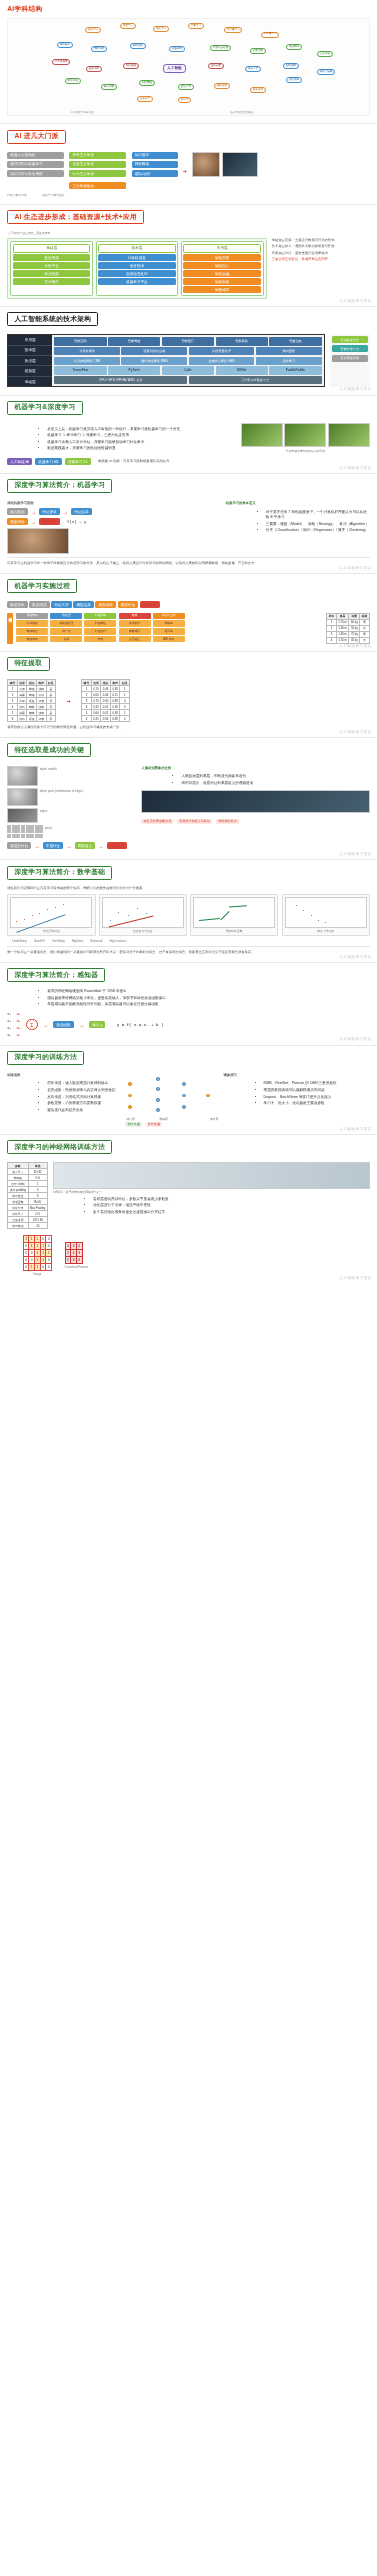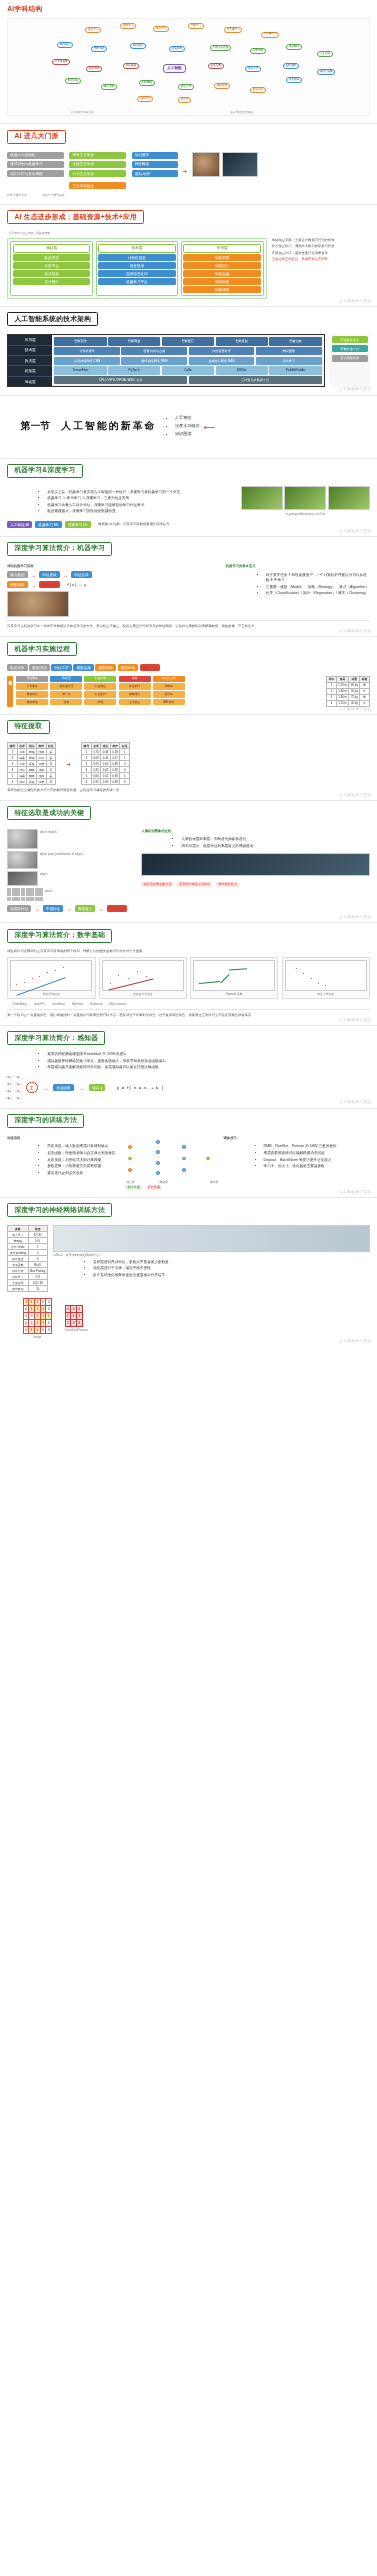--- a/index.html
+++ b/index.html
@@ -375,34 +375,20 @@
       </div>
       <div class="arch-right">
         <div class="chip">行业解决方案</div>
         <div class="chip teal">智能开放平台</div>
         <div class="chip gray">算力基础设施</div>
       </div>
     </div>
     <div class="wm">人工智能学习笔记</div>
   </div>
 
-  <div class="slide" style="padding:0;">
-    <div class="section">
-      <div class="num">第一节</div>
-      <div class="sname">人工智能的新革命</div>
-      <div style="display:flex; align-items:center; gap:4.1px;">
-        <ul class="bul" style="list-style:disc;">
-          <li>人工智能</li>
-          <li>深度学习概念</li>
-          <li>知识图谱</li>
-        </ul>
-        <span class="arrow-big">⟵</span>
-      </div>
-    </div>
-  </div>
 
   <div class="slide">
     <div class="slide-title boxed green">机器学习&amp;深度学习</div>
     <div class="two-col" style="margin-top:4.1px;">
       <div style="flex:1;">
         <ul class="bul">
           <li>从定义上看：机器学习是实现人工智能的一种途径，深度学习是机器学习的一个分支</li>
           <li>机器学习 ⊃ 表示学习 ⊃ 深度学习，三者为包含关系</li>
           <li>机器学习依赖人工设计特征，深度学习能够自动学习特征表示</li>
           <li>数据规模越大，深度学习的性能优势越明显</li>

